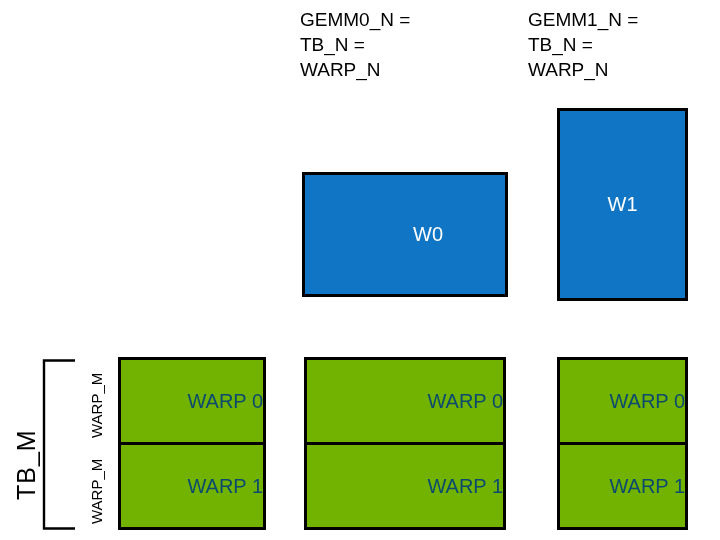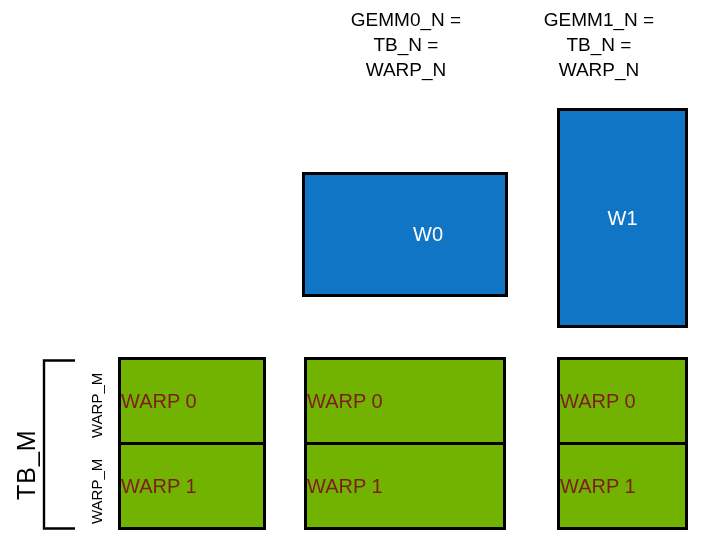--- a/index.html
+++ b/index.html
@@ -14,21 +14,21 @@
     position: relative;
     width: 720px;
     height: 540px;
     background: #ffffff;
     overflow: hidden;
   }
 
   
   .col-head {
     position: absolute;
-    text-align: center;
+    text-align: left;
     font-size: 19px;
     line-height: 25px;
     color: #000000;
     white-space: pre-line;
     letter-spacing: 0px;
   }
   #head-gemm0 { left: 300px; top: 7px;  width: 212px; }
   #head-gemm1 { left: 528px; top: 7px;  width: 142px; }
 
   
@@ -37,38 +37,38 @@
     background: #0f75c4;
     border: 3px solid #000000;
     box-sizing: border-box;
     display: flex;
     align-items: center;
     justify-content: center;
     color: #ffffff;
     font-size: 20px;
   }
   #box-w0 { left: 302px; top: 172px; width: 206px; height: 125px; padding-left: 46px; }
-  #box-w1 { left: 557px; top: 108px; width: 131px; height: 220px; }
+  #box-w1 { left: 557px; top: 108px; width: 131px; height: 193px; }
 
   
   .green-block {
     position: absolute;
     border: 3px solid #000000;
     box-sizing: border-box;
     background: #000000;
     display: flex;
     flex-direction: column;
   }
   .green-cell {
     flex: 1 1 0;
     background: #71b300;
     display: flex;
     align-items: center;
-    justify-content: flex-start;
-    color: #7f1d1d;
+    justify-content: flex-end;
+    color: #0c4a6e;
     font-size: 20px;
     box-sizing: border-box;
   }
   .green-cell.top { border-bottom: 3px solid #000000; }
 
   #green-left   { left: 118px; top: 357px; width: 148px; height: 173px; }
   #green-middle { left: 304px; top: 357px; width: 202px; height: 173px; }
   #green-right  { left: 557px; top: 357px; width: 131px; height: 173px; }
 
   

